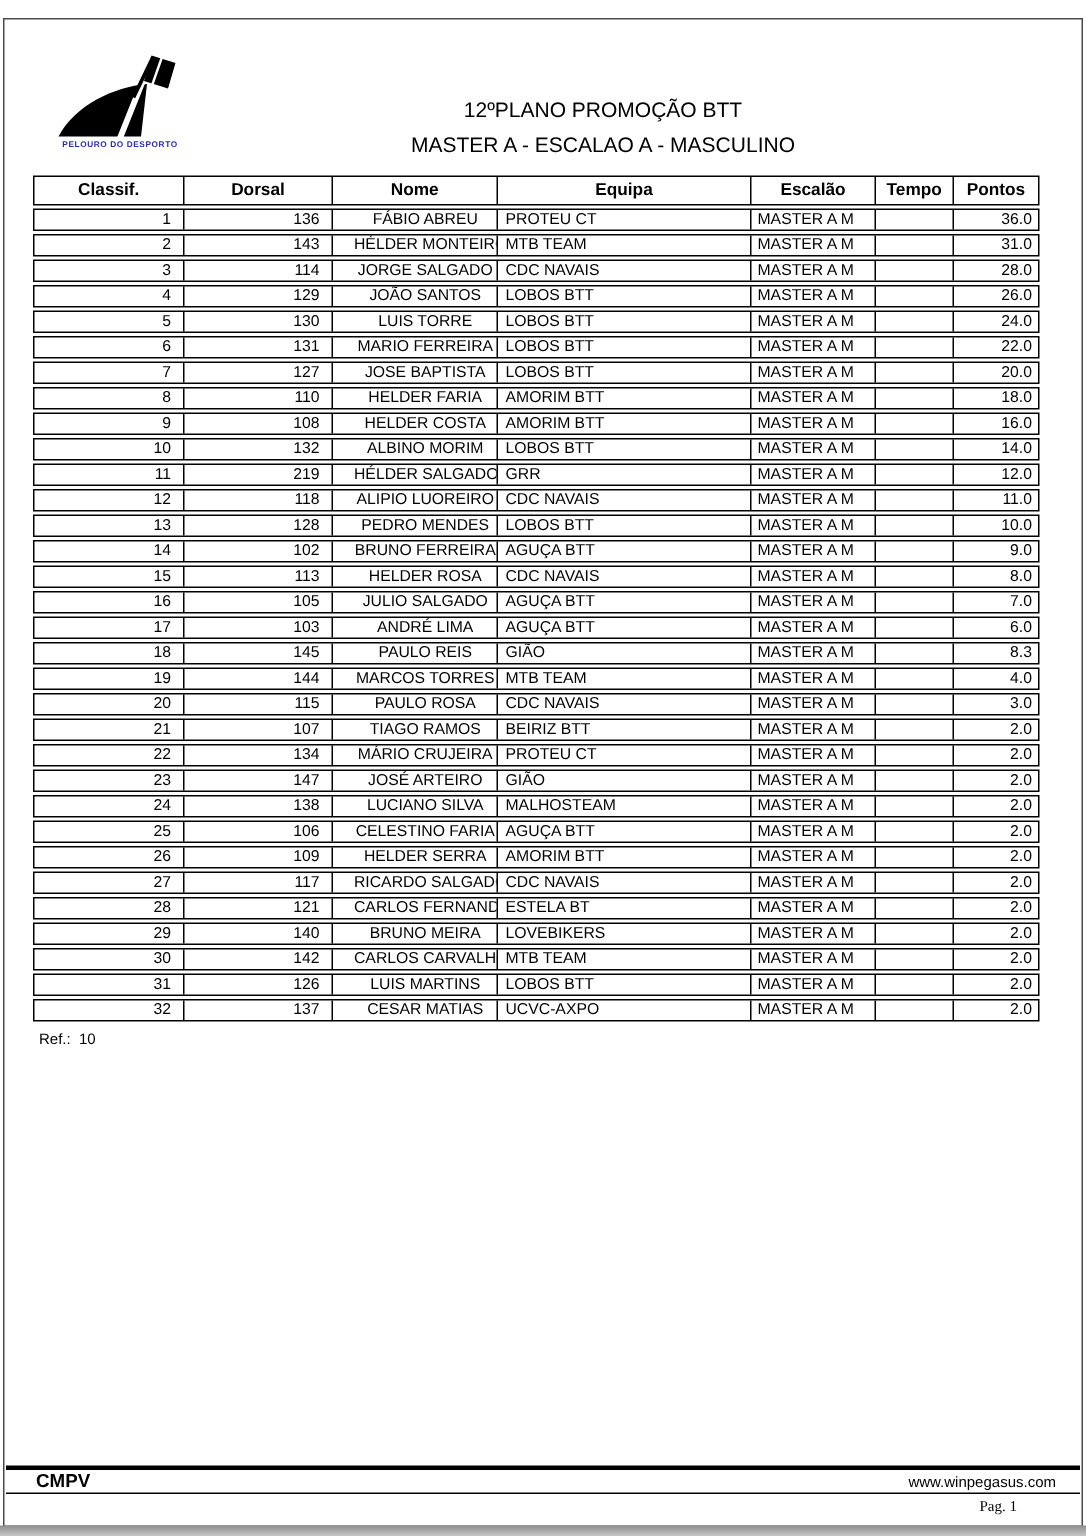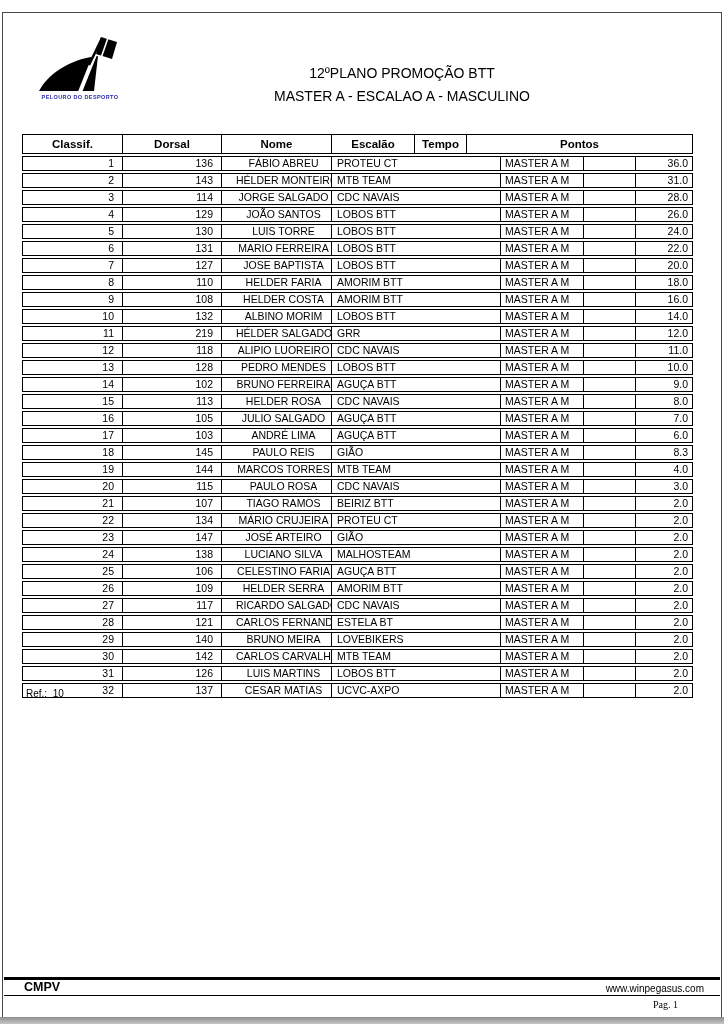--- a/index.html
+++ b/index.html
@@ -21,21 +21,21 @@
     position:absolute;left:30px;top:94px;width:100px;text-align:center;
     font-size:5.5px;font-weight:bold;color:#2b2bb0;letter-spacing:0.4px;
   }
   .title-line{
     position:absolute;left:110px;right:30px;text-align:center;
     font-weight:normal;font-size:14px;white-space:nowrap;
   }
   .title-1{top:65px;}
   .title-2{top:88px;}
   
-  .results-table{position:absolute;left:22px;top:134px;width:671px;}
+  .results-table{position:absolute;left:22px;top:117px;width:671px;}
   .trow{
     display:flex;border:1px solid #000;box-sizing:border-box;
     margin-bottom:2px;background:#fff;
   }
   .thead-row{height:20px;font-weight:bold;font-size:11.5px;}
   .thead-row .cell{line-height:18px;text-align:center;}
   .data-row{height:15px;font-size:10.5px;}
   .data-row .cell{line-height:13px;}
   .cell{
     box-sizing:border-box;border-right:1px solid #000;
@@ -74,20 +74,21 @@
 <div class="logo-caption">PELOURO DO DESPORTO</div>
 
 <div class="title-line title-1">12ºPLANO PROMOÇÃO BTT</div>
 <div class="title-line title-2">MASTER A - ESCALAO A - MASCULINO</div>
 
 <div class="results-table">
   <div class="trow thead-row">
     <div class="cell w-classif">Classif.</div>
     <div class="cell w-dorsal">Dorsal</div>
     <div class="cell w-nome">Nome</div>
+    <div class="cell w-equipa">Equipa</div>
     <div class="cell w-escalao">Escalão</div>
     <div class="cell w-tempo">Tempo</div>
     <div class="cell w-pontos">Pontos</div>
   </div>
   <div>
       <div class="trow data-row">
     <div class="cell w-classif">1</div>
     <div class="cell w-dorsal">136</div>
     <div class="cell w-nome">FÁBIO ABREU</div>
     <div class="cell w-equipa">PROTEU CT</div>

